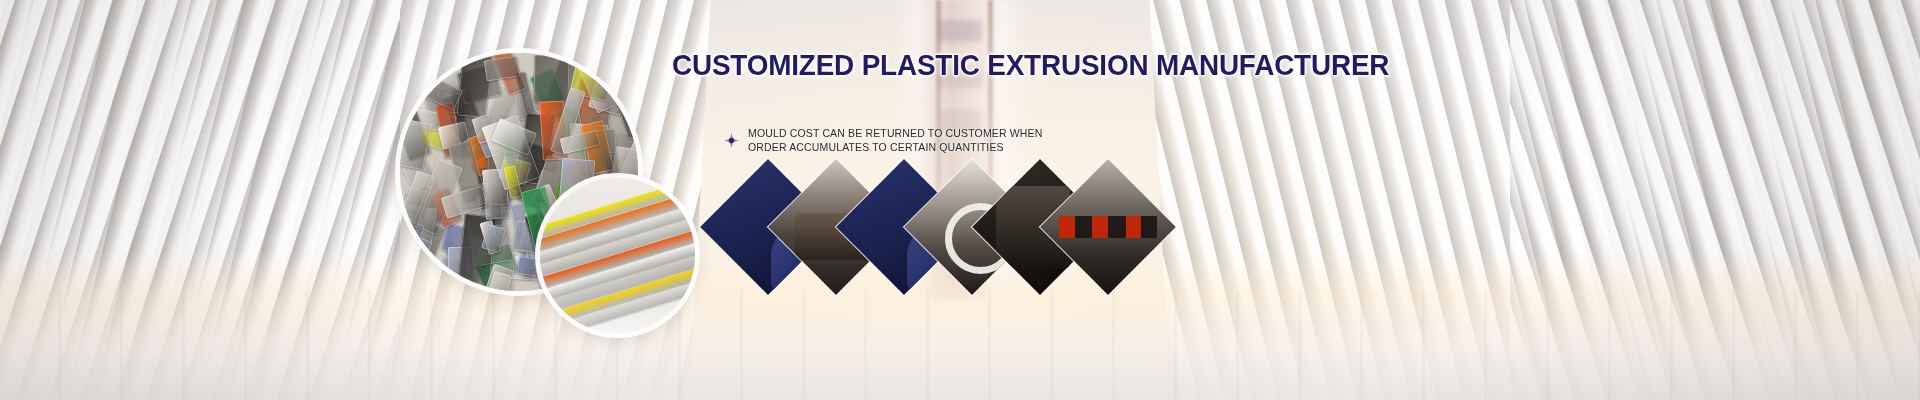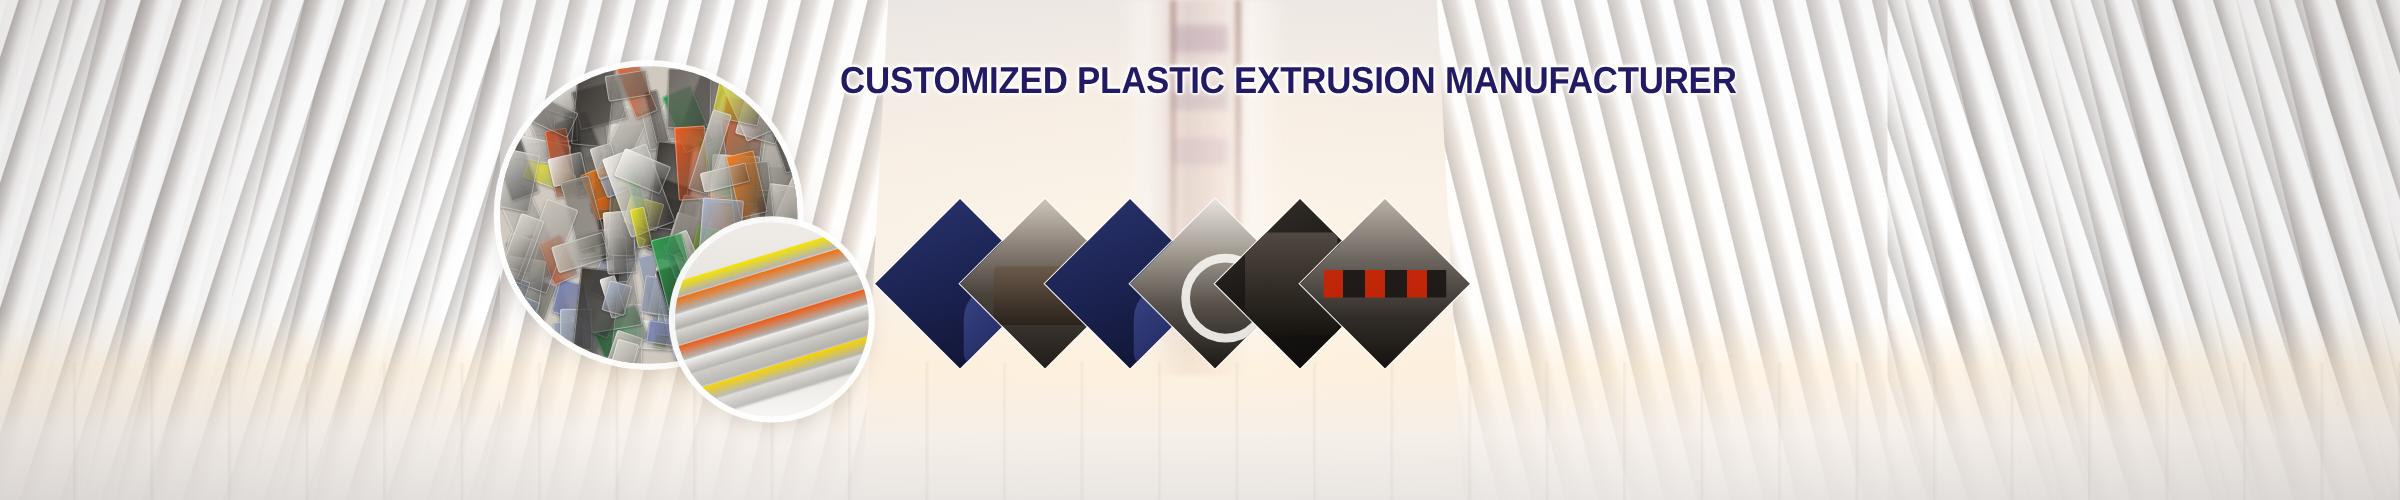--- a/index.html
+++ b/index.html
@@ -513,16 +513,28 @@
         <div class="inner ph-panel"></div>
       </div>
   </div>
 
   <div class="headline">CUSTOMIZED PLASTIC EXTRUSION MANUFACTURER</div>
 
 
   <div class="features">
 
 
+    <div class="feature">
+      <span class="bullet-icon">
+        <svg viewBox="0 0 20 20" width="15" height="15" aria-hidden="true">
+          <path d="M10 0 L12 8 L20 10 L12 12 L10 20 L8 12 L0 10 L8 8 Z" fill="#6f66b0" opacity="0.8"></path>
+          <circle cx="10" cy="10" r="3.6" fill="#2c2278"></circle>
+        </svg>
+      </span>
+      <span class="feature-text">
+        <span>MOULD COST CAN BE RETURNED TO CUSTOMER WHEN</span>
+        <span class="l2">ORDER ACCUMULATES TO CERTAIN QUANTITIES</span>
+      </span>
+    </div>
 
   </div>
 
 </div>
 
 </body></html>

